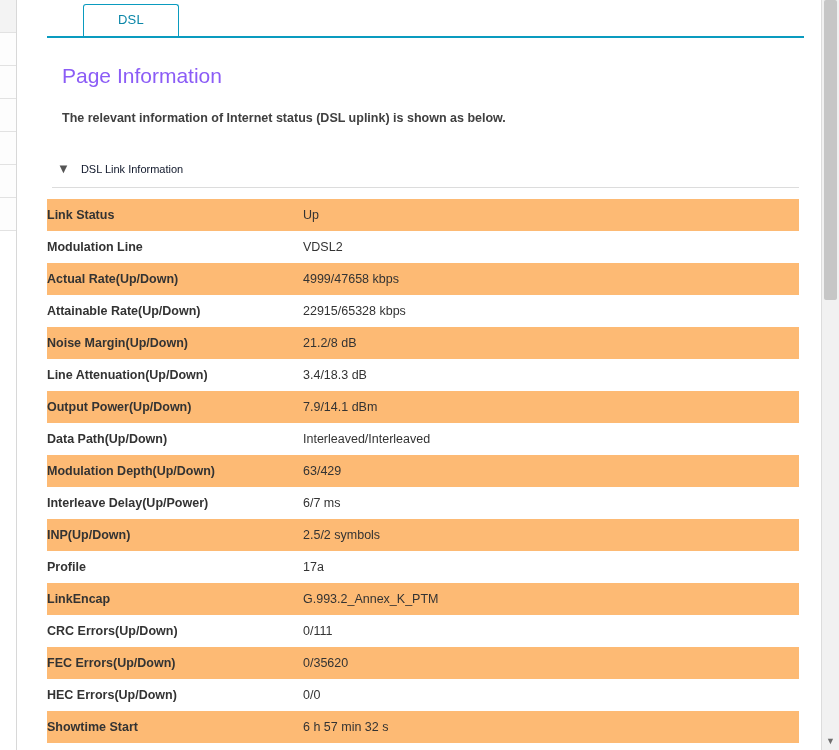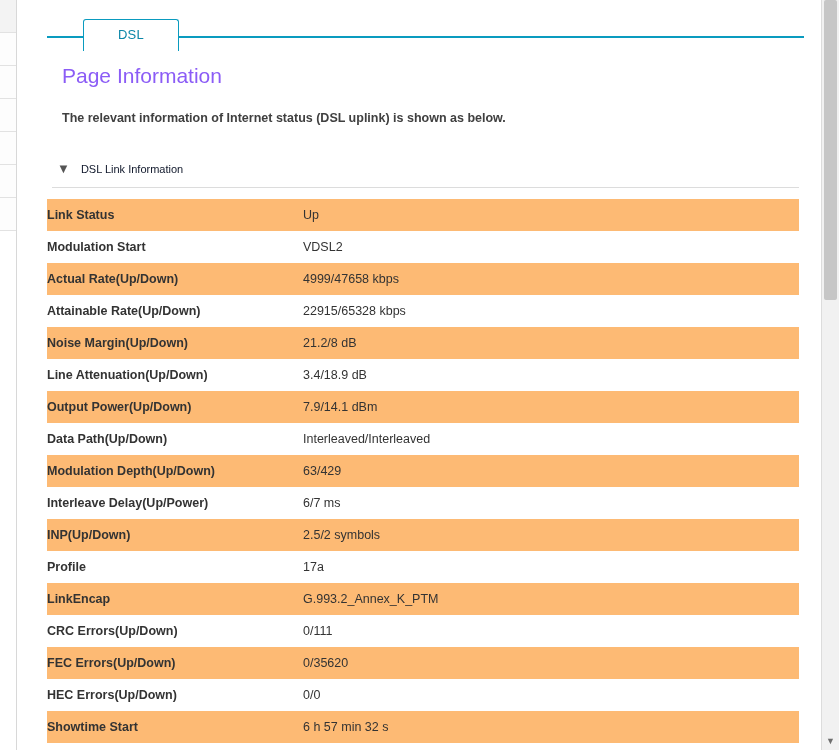--- a/index.html
+++ b/index.html
@@ -78,21 +78,21 @@
   
   .tabstrip {
     position: relative;
     height: 36px;
     margin: 0 17px 0 30px;
     border-bottom: 2px solid #0a9bbf;
   }
   .tab {
     position: absolute;
     left: 36px;
-    top: 19px;
+    top: 4px;
     width: 96px;
     height: 32px;
     box-sizing: border-box;
     border: 1px solid #0a9bbf;
     border-bottom: none;
     border-radius: 3px 3px 0 0;
     background: #ffffff;
     color: #0a86a8;
     font-size: 13px;
     text-align: center;
@@ -195,38 +195,38 @@
         <span class="section-title">DSL Link Information</span>
       </div>
 
       <table class="info">
         <tbody>
           <tr class="odd">
             <td class="label">Link Status</td>
             <td class="value">Up</td>
           </tr>
           <tr class="even">
-            <td class="label">Modulation Start</td>
+            <td class="label">Modulation Line</td>
             <td class="value">VDSL2</td>
           </tr>
           <tr class="odd">
             <td class="label">Actual Rate(Up/Down)</td>
             <td class="value">4999/47658 kbps</td>
           </tr>
           <tr class="even">
             <td class="label">Attainable Rate(Up/Down)</td>
             <td class="value">22915/65328 kbps</td>
           </tr>
           <tr class="odd">
             <td class="label">Noise Margin(Up/Down)</td>
             <td class="value">21.2/8 dB</td>
           </tr>
           <tr class="even">
             <td class="label">Line Attenuation(Up/Down)</td>
-            <td class="value">3.4/18.9 dB</td>
+            <td class="value">3.4/18.3 dB</td>
           </tr>
           <tr class="odd">
             <td class="label">Output Power(Up/Down)</td>
             <td class="value">7.9/14.1 dBm</td>
           </tr>
           <tr class="even">
             <td class="label">Data Path(Up/Down)</td>
             <td class="value">Interleaved/Interleaved</td>
           </tr>
           <tr class="odd">

